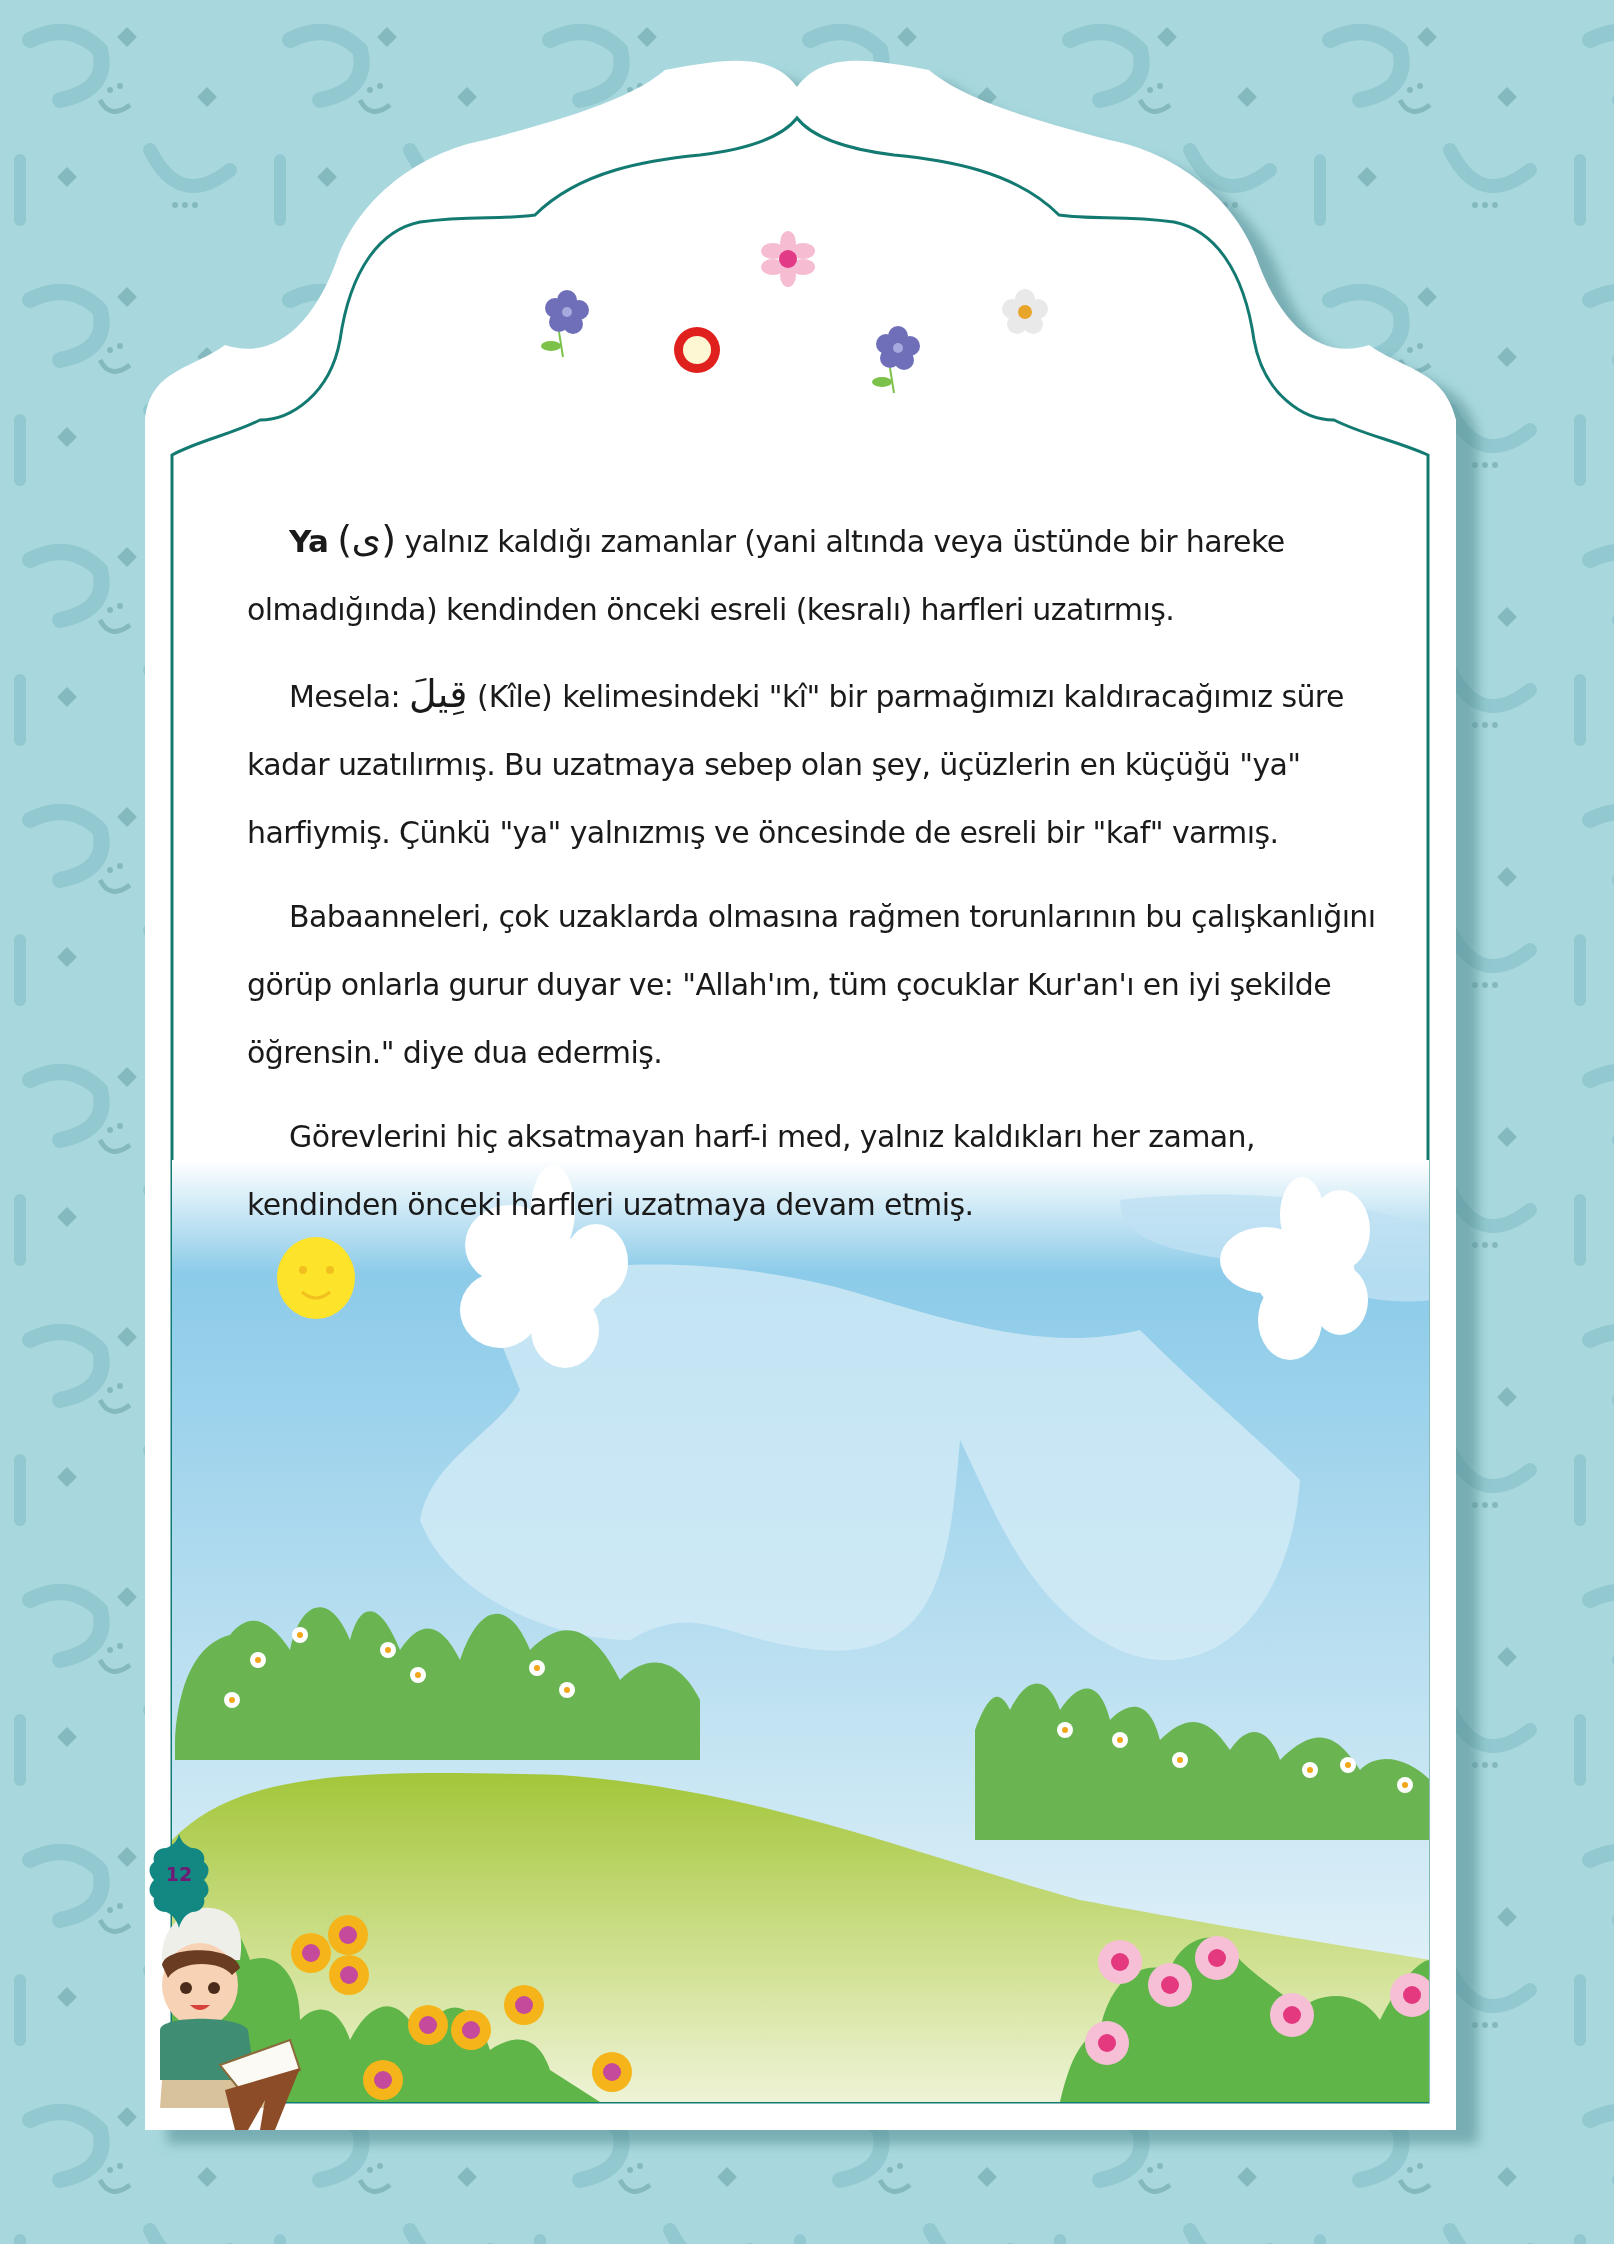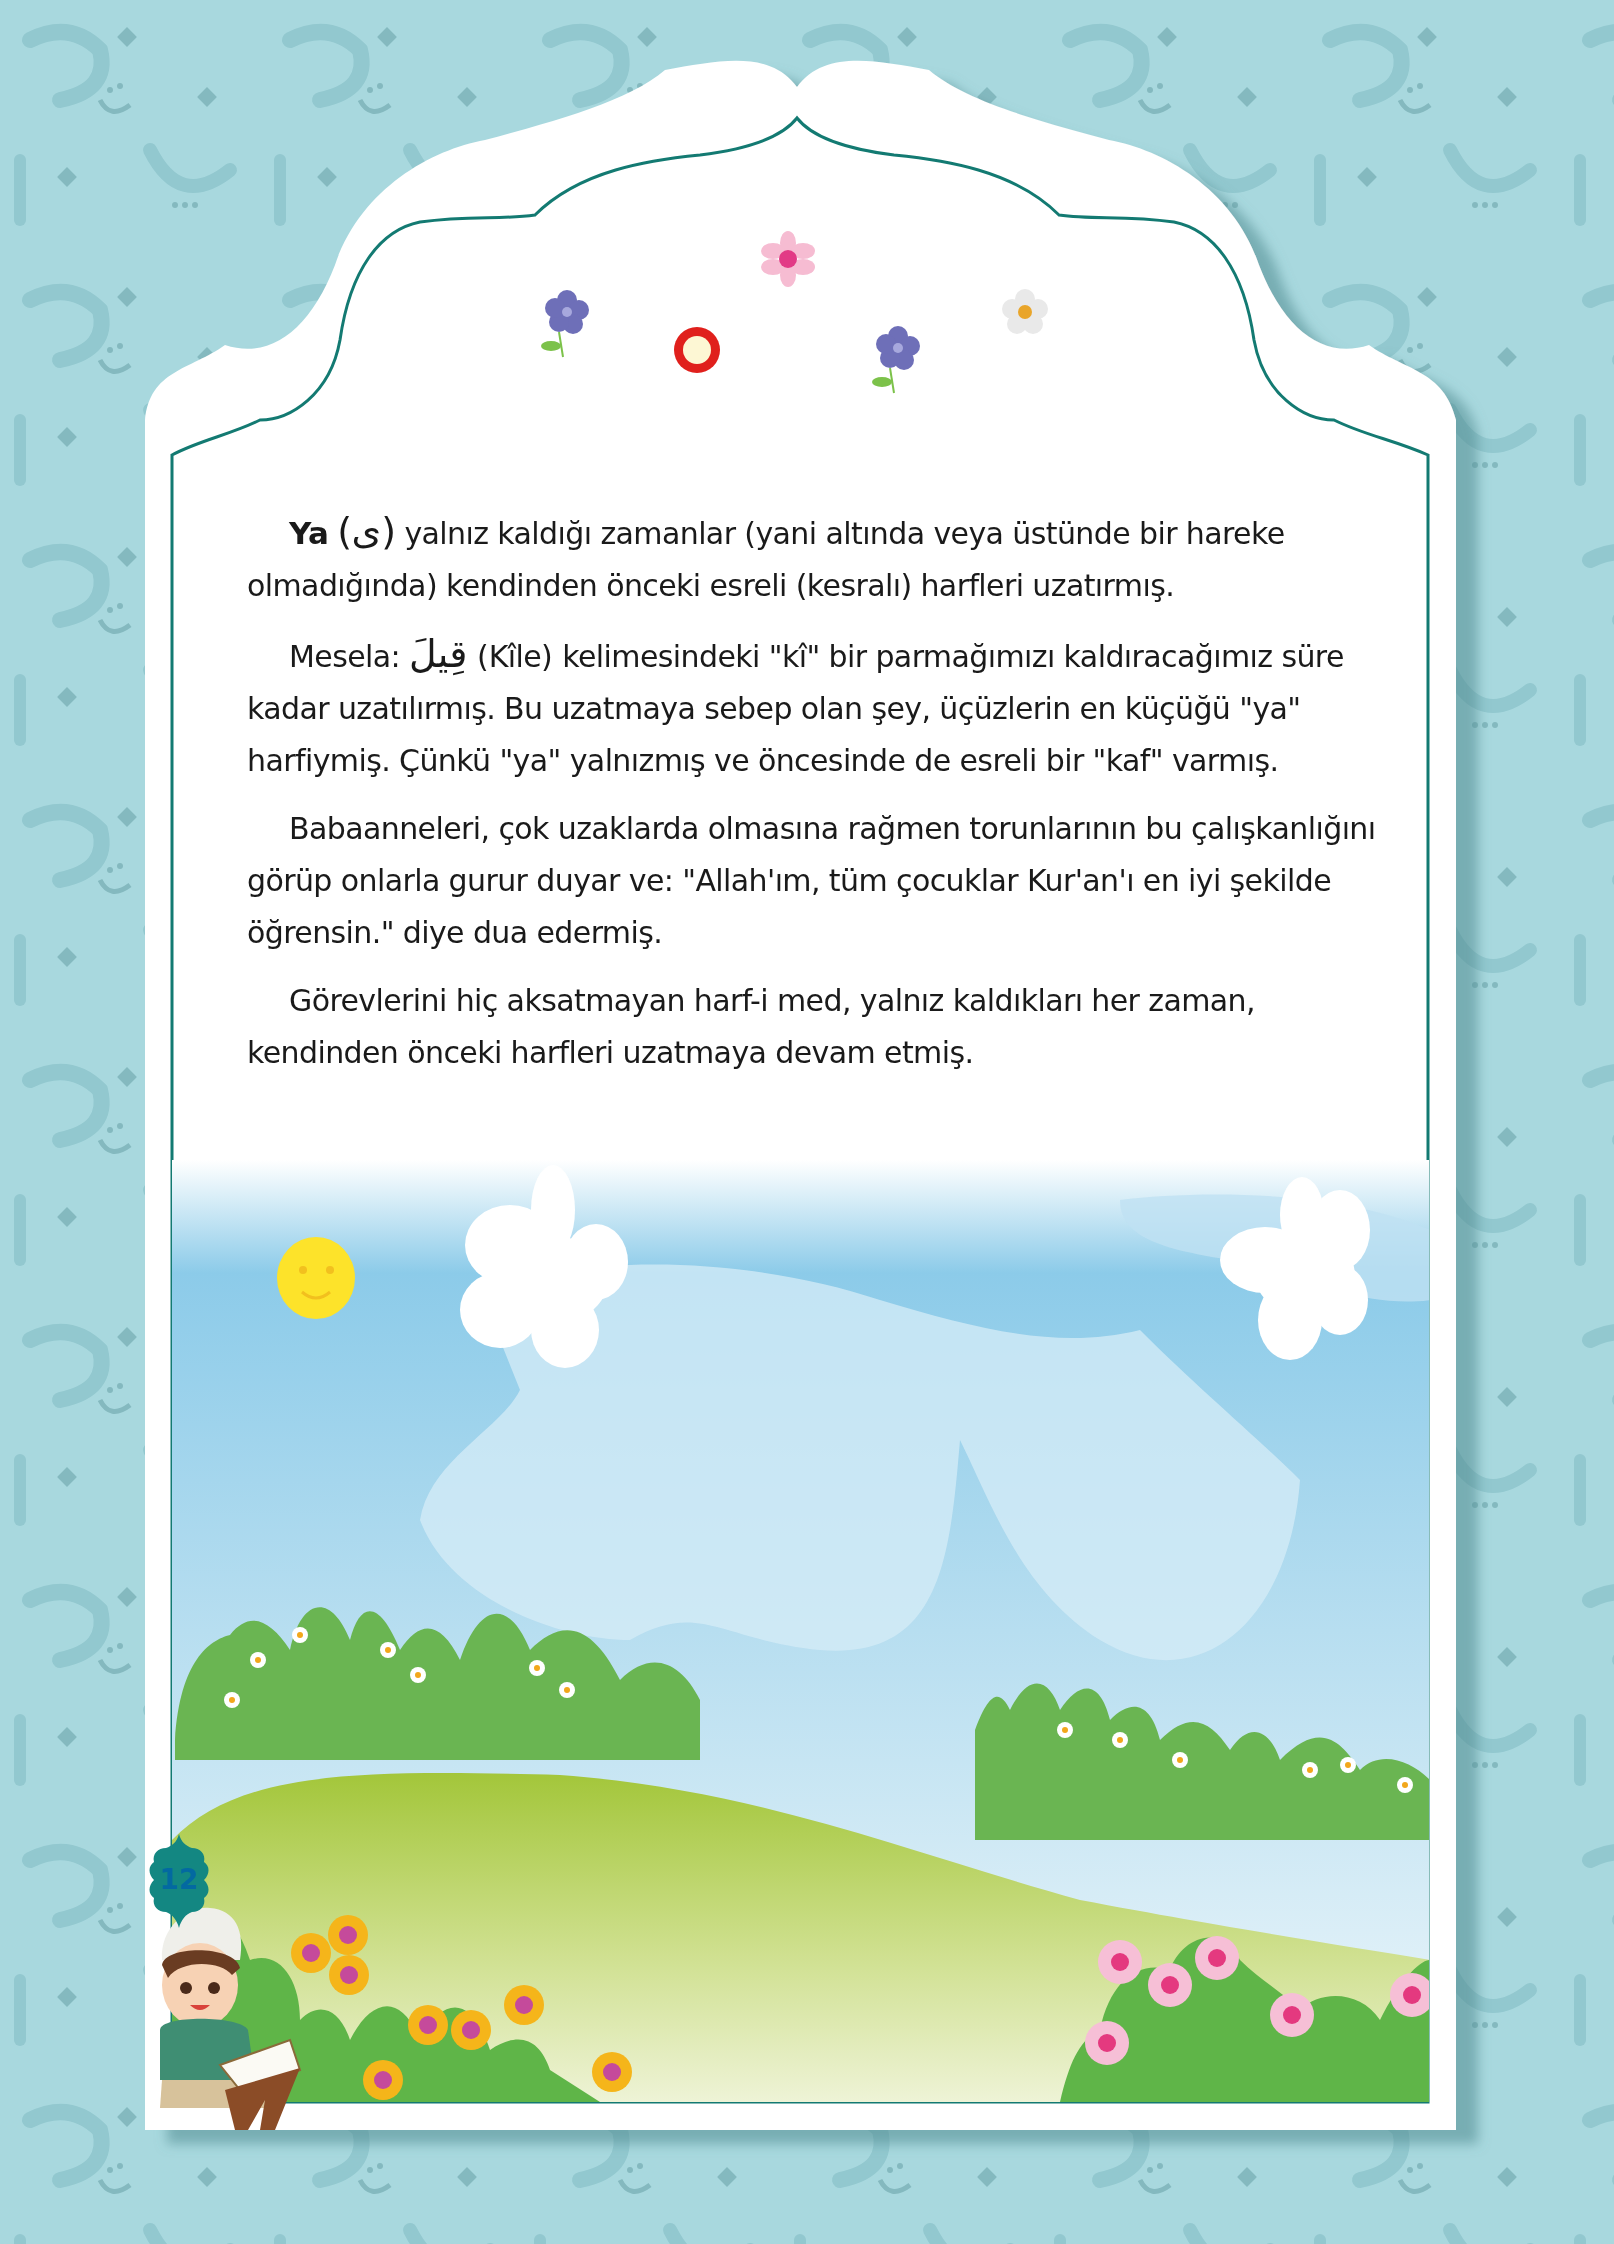--- a/index.html
+++ b/index.html
@@ -7,33 +7,33 @@
     width: 1614px; height: 2244px; position: relative; overflow: hidden;
     background: #a8d8de;
     font-family: "DejaVu Sans", sans-serif;
   }
   .bg-pattern { position: absolute; inset: 0; }
   .frame-svg { position: absolute; left: 0; top: 0; }
   .text-area {
     position: absolute; left: 247px; top: 505px; width: 1130px;
     color: #1a1a1a;
     font-family: "DejaVu Sans", sans-serif;
-    font-size: 30px; line-height: 52px;
+    font-size: 30px; line-height: 68px;
     letter-spacing: -0.6px;
   }
   .para { margin: 0 0 16px 0; text-indent: 0; }
   .para .indent { display: inline-block; width: 42px; }
   .bold-ya { font-weight: bold; font-size: 31px; }
   .arabic { font-family: "DejaVu Sans", sans-serif; font-size: 38px; }
   .page-badge {
     position: absolute; left: 148px; top: 1834px; width: 62px; height: 94px;
   }
   .page-badge span {
     position: absolute; left: 0; top: 29px; width: 62px; text-align: center;
-    color: #0369a1; font-weight: bold; font-family: "DejaVu Sans", sans-serif; font-size: 28px;
+    color: #701a75; font-weight: bold; font-family: "DejaVu Sans", sans-serif; font-size: 19px;
   }
 </style>
 </head>
 <body>
 
 <svg class="bg-pattern" width="1614" height="2244" viewBox="0 0 1614 2244">
   <defs>
     <pattern id="pat" x="0" y="0" width="260" height="260" patternUnits="userSpaceOnUse">
       <path d="M30 40 q40 -20 70 10 q10 40 -40 50" fill="none" stroke="#92c8cf" stroke-width="16" stroke-linecap="round"></path>
       <rect x="120" y="30" width="14" height="14" transform="rotate(45 127 37)" fill="#84b9bf"></rect>

